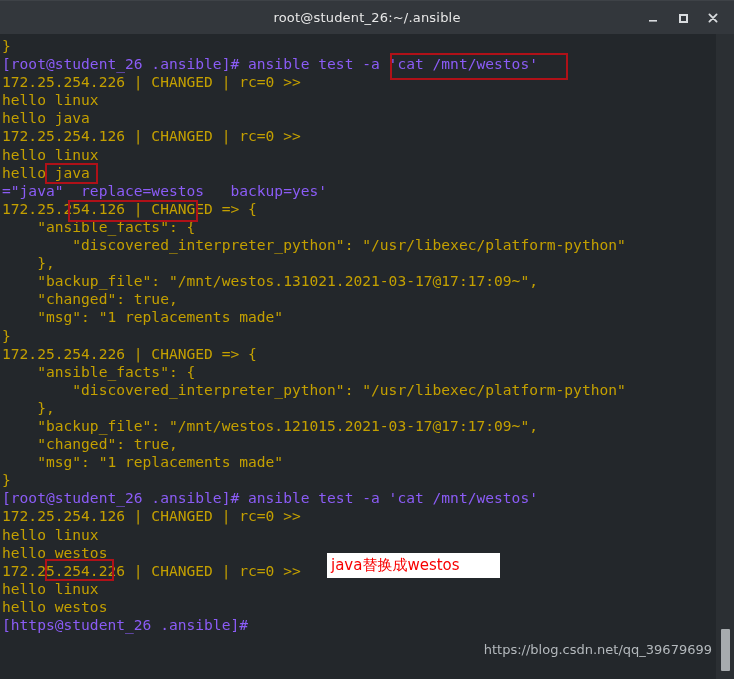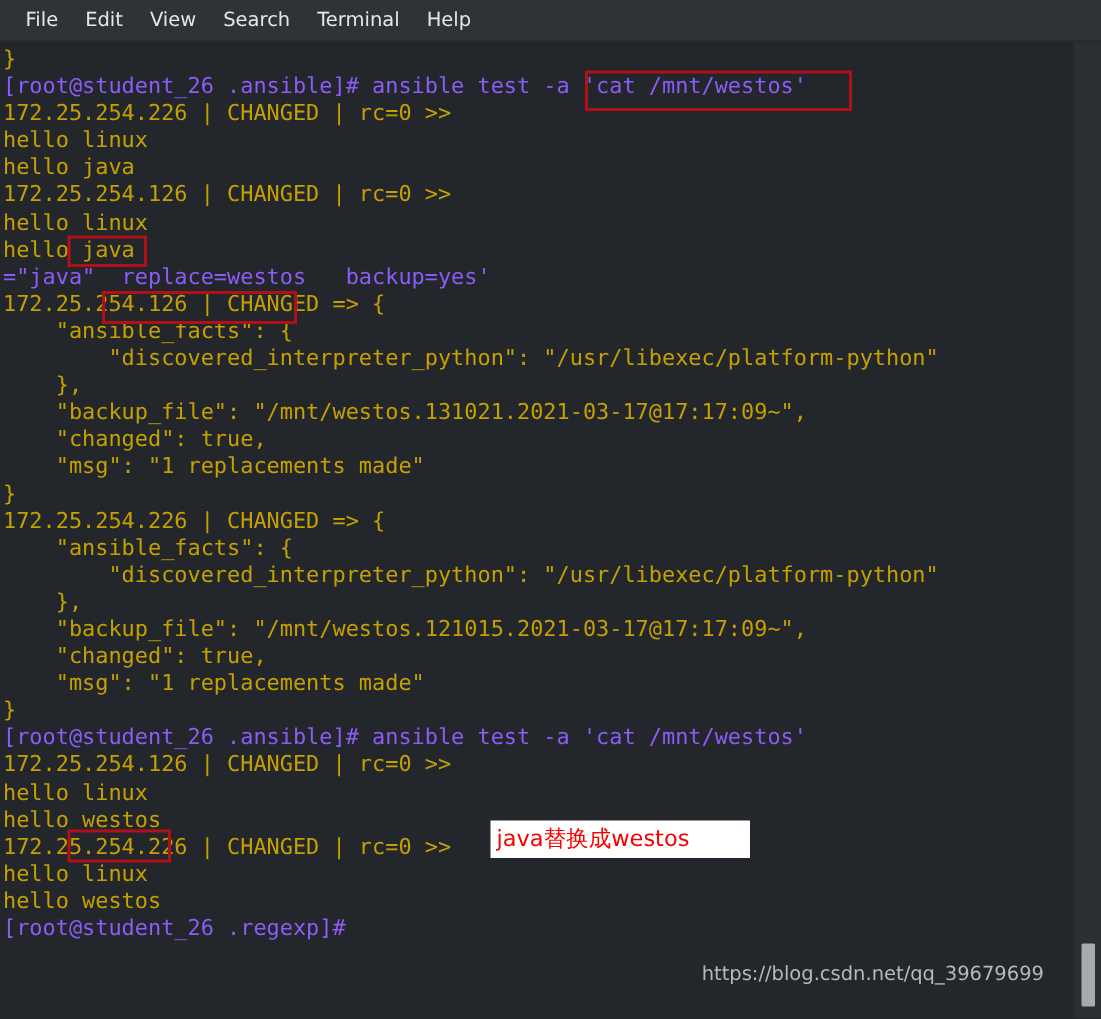--- a/index.html
+++ b/index.html
@@ -126,21 +126,21 @@
     font-size: 15px;
     line-height: 22px;
     padding: 1px 4px 2px 4px;
     white-space: pre;
     box-sizing: border-box;
   }
 
   
   #watermark {
     position: absolute;
-    right: 38px;
+    right: 22px;
     bottom: 22px;
     font-family: "DejaVu Sans", sans-serif;
     font-size: 13px;
     color: #b4b9bd;
     white-space: pre;
   }
 
   
   #cursor {
     position: absolute;
@@ -168,29 +168,41 @@
     height: 42px;
     background: #a7abae;
     border-radius: 1px;
   }
 </style>
 </head>
 <body>
 
 <div id="window">
 
-
-  <div id="menubar">
-    <span class="menu-item">File</span>
-    <span class="menu-item">Edit</span>
-    <span class="menu-item">View</span>
-    <span class="menu-item">Search</span>
-    <span class="menu-item">Terminal</span>
-    <span class="menu-item">Help</span>
+  <div id="titlebar">
+    <span id="title-text">root@student_26:~/.ansible</span>
+    <div id="winbuttons">
+      <span class="winbtn" title="minimize">
+        <svg width="14" height="14" viewBox="0 0 14 14" aria-hidden="true">
+          <rect x="3" y="9" width="8" height="1.6" fill="#d9dcdf"></rect>
+        </svg>
+      </span>
+      <span class="winbtn" title="maximize">
+        <svg width="14" height="14" viewBox="0 0 14 14" aria-hidden="true">
+          <rect x="4" y="4" width="7" height="7" fill="none" stroke="#d9dcdf" stroke-width="2"></rect>
+        </svg>
+      </span>
+      <span class="winbtn" title="close">
+        <svg width="14" height="14" viewBox="0 0 14 14" aria-hidden="true">
+          <path d="M3.4 3.4 L10.6 10.6 M10.6 3.4 L3.4 10.6" stroke="#d9dcdf" stroke-width="1.8" stroke-linecap="round"></path>
+        </svg>
+      </span>
+    </div>
   </div>
+
 
   <div id="terminal-wrap">
 
     <div id="screen">
         <div class="line y">}</div>
         <div class="line w">[root@student_26 .ansible]# ansible test -a 'cat /mnt/westos'</div>
         <div class="line y">172.25.254.226 | CHANGED | rc=0 &gt;&gt;</div>
         <div class="line y">hello linux</div>
         <div class="line y">hello java</div>
         <div class="line y">172.25.254.126 | CHANGED | rc=0 &gt;&gt;</div>
@@ -213,21 +225,21 @@
         <div class="line y">    "changed": true,</div>
         <div class="line y">    "msg": "1 replacements made"</div>
         <div class="line y">}</div>
         <div class="line w">[root@student_26 .ansible]# ansible test -a 'cat /mnt/westos'</div>
         <div class="line y">172.25.254.126 | CHANGED | rc=0 &gt;&gt;</div>
         <div class="line y">hello linux</div>
         <div class="line y">hello westos</div>
         <div class="line y">172.25.254.226 | CHANGED | rc=0 &gt;&gt;</div>
         <div class="line y">hello linux</div>
         <div class="line y">hello westos</div>
-        <div class="line w">[root@student_26 .regexp]# </div>
+        <div class="line w">[https@student_26 .ansible]# </div>
       </div>
 
     <div id="overlay">
         <div class="redbox" style="left: 390px; top: 19px; width: 178px; height: 27px; border-color: rgb(176, 17, 24);"></div>
         <div class="redbox" style="left: 45px; top: 129px; width: 53px; height: 21px; border-color: rgb(176, 17, 24);"></div>
         <div class="redbox" style="left: 68px; top: 166px; width: 130px; height: 22px; border-color: rgb(176, 17, 24);"></div>
         <div class="redbox" style="left: 45px; top: 525px; width: 69px; height: 22px; border-color: rgb(176, 17, 24);"></div>
         <div id="note" style="left: 327px; top: 519px; min-width: 173px; height: 25px;">java替换成westos</div>
       </div>
 

